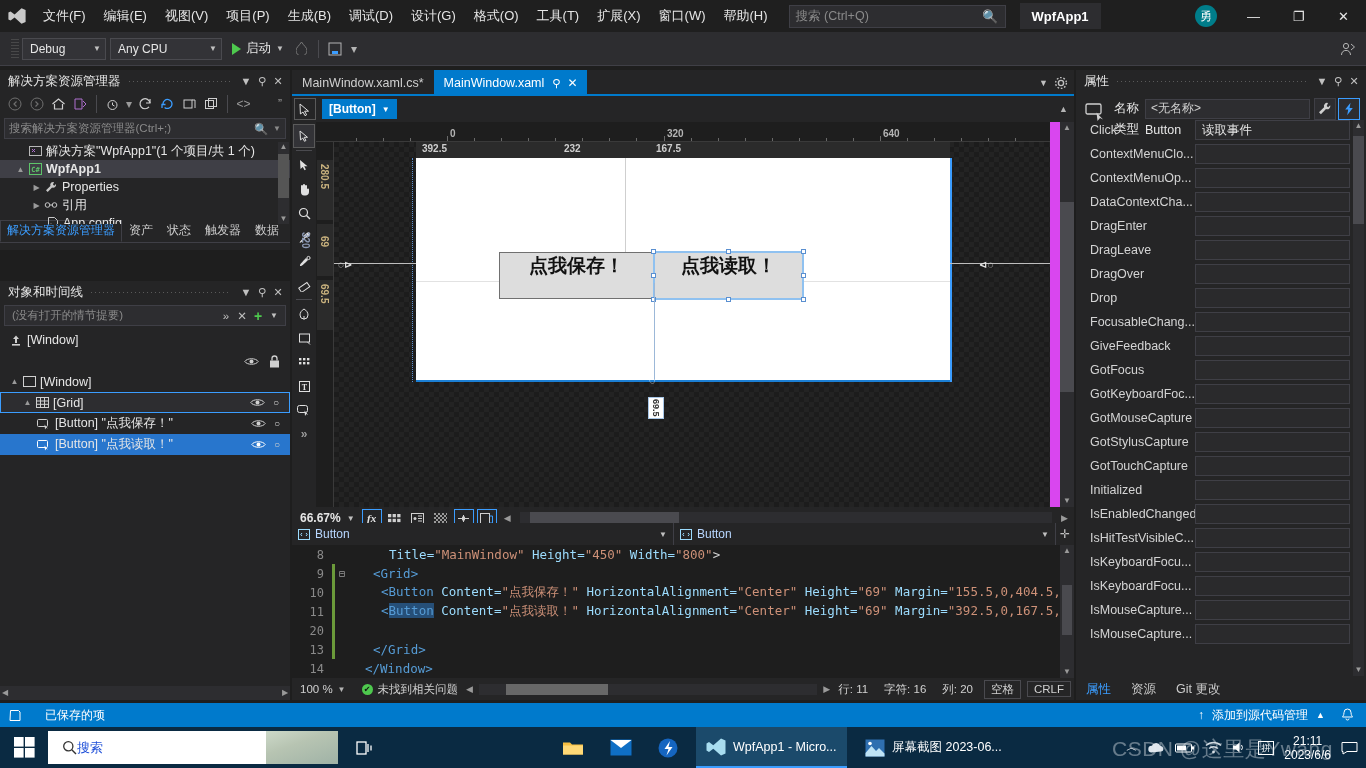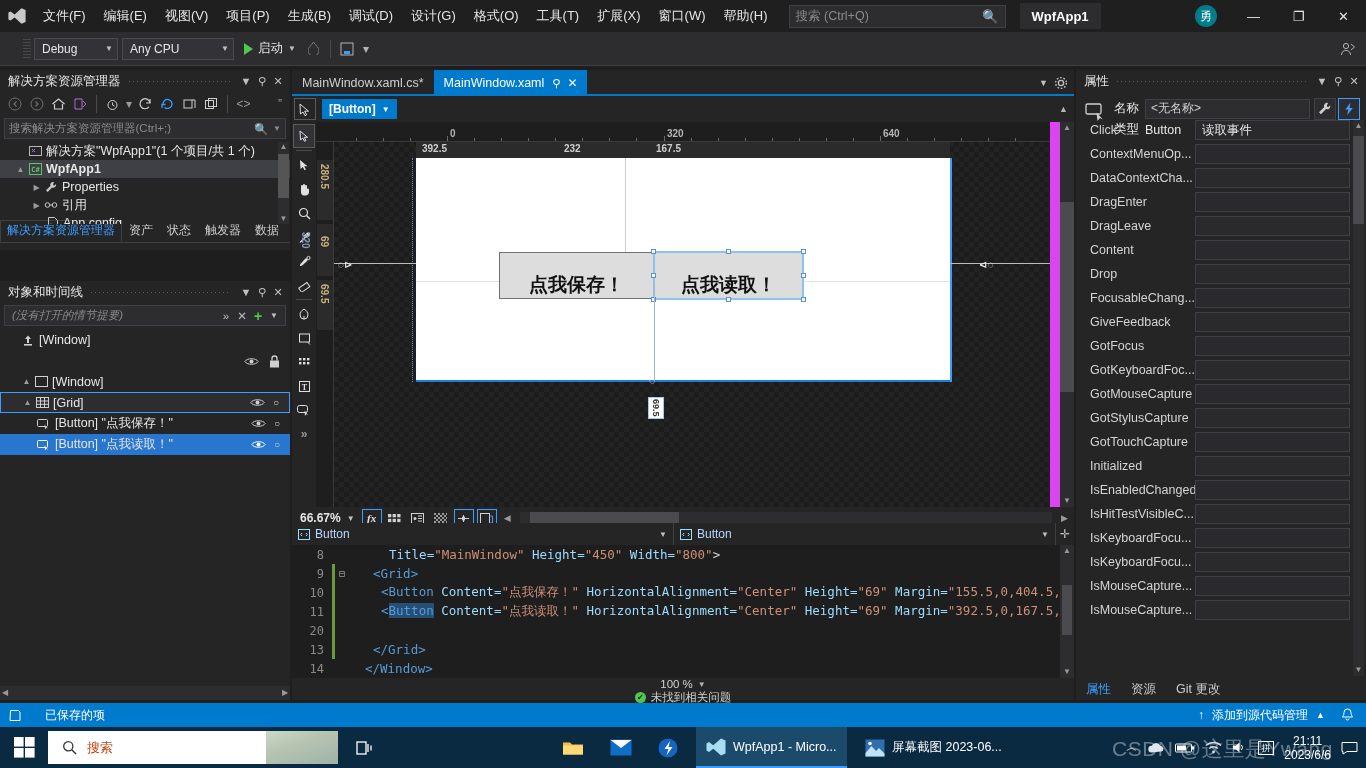--- a/index.html
+++ b/index.html
@@ -42,21 +42,21 @@
     width:22px; height:22px; border-radius:50%; background:#007d8a;
     color:#fff; font-size:12px; display:flex; align-items:center; justify-content:center;
     margin-right:14px;
   }
   .wbtn { width:45px; height:32px; display:flex; align-items:center; justify-content:center;
           color:#e6e6e6; font-size:13px; }
 
   
   .toolbar {
     position:absolute; left:0; top:32px; width:1366px; height:34px;
-    background:#2d2d30; display:flex; align-items:center; padding-left:20px;
+    background:#2d2d30; display:flex; align-items:center; padding-left:8px;
     border-bottom:1px solid #3f3f46;
   }
   .grip { width:8px; height:20px; background:
       repeating-linear-gradient(to bottom, #5a5a5a 0 1px, transparent 1px 3px);
       margin:0 3px; opacity:.6;}
   .tb-combo {
     height:22px; background:#333337; border:1px solid #4a4a4f; color:#e6e6e6;
     display:flex; align-items:center; padding:0 4px 0 7px; font-size:12px; margin-right:4px;
   }
   .tb-combo .cv { flex:1; }
@@ -97,24 +97,24 @@
   .ticon { width:16px; display:inline-flex; justify-content:center; margin-right:3px; }
 
   .tabstrip { display:flex; align-items:flex-end; height:19px; border-bottom:1px solid #3f3f46;
               background:#252526; font-size:12px; }
   .ttab { padding:1px 6px 2px 6px; color:#cccccc; border:1px solid transparent; }
   .ttab.active { color:#3b9dff; border-color:#3f3f46; border-bottom-color:#252526; background:#252526; }
 
   #objects-timeline { left:0; top:281px; width:290px; height:419px; background:#252526; }
   .ot-search { margin:2px 4px; height:21px; background:#2d2d30; border:1px solid #3f3f46;
                display:flex; align-items:center; padding:0 3px; color:#8a8a8a; font-size:11.5px; }
-  .ot-search .ph { flex:1; padding-left:4px;font-style:italic; }
+  .ot-search .ph { flex:1; padding-left:4px; }
   .ot-btn { width:16px; height:17px; display:flex; align-items:center; justify-content:center; color:#c0c0c0; }
   .ot-plus { color:#4ec94e; font-size:14px; font-weight:bold; }
-  .ot-row { height:21px; display:flex; align-items:center; font-size:12.5px; color:#e6e6e6; padding-left:20px; }
+  .ot-row { height:21px; display:flex; align-items:center; font-size:12.5px; color:#e6e6e6; padding-left:8px; }
   .ot-row.sel-blue { background:#2876cd; }
   .ot-row.sel-outline { background:#2d2d30; border:1px solid #3b9dff; }
   .ot-eye { margin-left:auto; display:flex; align-items:center; gap:8px; padding-right:10px; color:#d0d0d0; }
 
   
   #editor-area { position:absolute; left:292px; top:70px; width:782px; height:630px; background:#1e1e1e; }
   .doc-tabs { height:26px; display:flex; align-items:stretch; background:#252526; position:relative; }
   .doc-tab { display:flex; align-items:center; padding:0 10px; font-size:12.5px; color:#d0d0d0; }
   .doc-tab.active { background:#007acc; color:#ffffff; }
   .doc-tab .pin { margin-left:8px; font-size:11px; }
@@ -138,21 +138,21 @@
              border-bottom:1px solid #3a3a3a; color:#b4b4b4; font-size:10px; }
   .ruler-h .tick { position:absolute; bottom:2px; }
   .ruler-h .tickline { position:absolute; bottom:0; width:1px; height:5px; background:#6a6a6a; }
   .ruler-v { position:absolute; left:24px; top:46px; width:18px; height:365px; background:#1e1e1e;
              border-right:1px solid #3a3a3a; }
   .canvas-wrap { position:absolute; left:42px; top:46px; width:716px; height:365px;
                  background:
                    repeating-conic-gradient(#232323 0% 25%, #1c1c1c 0% 50%) 0 0/10px 10px;
                  overflow:hidden; }
   .wpf-btn { position:absolute; background:#dddddd; border:1px solid #707070;
-             display:flex; align-items:flex-end; justify-content:center;
+             display:flex; align-items:flex-start; justify-content:center;
              font-size:19px; color:#111; font-family:"DejaVu Sans", sans-serif; }
   .sel-frame { position:absolute; outline:1px solid #8fc1f0; }
   .handle { position:absolute; width:5px; height:5px; background:#ffffff; border:1px solid #5a8fd0; }
   .meas-label { position:absolute; background:#ffffff; color:#333; font-size:9px; border:1px solid #a8c7e8;
                 padding:1px 2px; }
 
   .dz-bottom { position:absolute; left:0; top:411px; width:782px; height:42px; background:#252526; }
   .zoom-row { height:22px; display:flex; align-items:center; padding-left:4px; gap:3px; }
   .zoom-combo { display:flex; align-items:center; color:#e6e6e6; font-size:12px; padding:0 4px; }
   .zicon { width:20px;height:18px;display:flex;align-items:center;justify-content:center;color:#d0d0d0;font-size:11px;}
@@ -173,21 +173,21 @@
   .lnum { width:40px; text-align:right; padding-right:8px; color:#8a8a8a; font-size:12px; flex:none; }
   .fold { width:14px; text-align:center; color:#9a9a9a; font-size:10px; flex:none; }
   .chgbar { width:3px; height:19px; flex:none; }
   .chgbar.g { background:#6b9a3a; }
   .k-tag { color:#569cd6; }
   .k-attr { color:#9cdcfe; }
   .k-str { color:#ce9178; }
   .k-punc { color:#d4d4d4; }
   .hl { background:#264f78; }
   .code-status { position:absolute; left:0; top:155px; width:782px; height:22px; background:#252526;
-                 display:flex; align-items:center; font-size:11.5px; color:#d0d0d0;flex-direction:column; }
+                 display:flex; align-items:center; font-size:11.5px; color:#d0d0d0; }
   .cs-item { padding:0 8px; display:flex; align-items:center; gap:5px; }
   .cs-box { border:1px solid #4a4a4f; padding:1px 6px; margin:0 3px; }
   .cs-scroll { flex:1; display:flex; align-items:center; gap:6px; }
   .cs-track { flex:1; height:11px; background:#2d2d30; position:relative; }
   .cs-track i { position:absolute; left:8%; width:30%; top:0; height:11px; background:#686868; }
   .ok-dot { width:11px;height:11px;border-radius:50%;background:#4ec94e;color:#111;font-size:8px;
             display:flex;align-items:center;justify-content:center; }
 
   
   #properties { position:absolute; left:1076px; top:70px; width:290px; height:630px; background:#252526; }
@@ -221,21 +221,21 @@
   .vs-status { position:absolute; left:0; top:703px; width:1366px; height:24px; background:#007acc;
                display:flex; align-items:center; color:#ffffff; font-size:12px; padding:0 8px; }
   .vss-left { display:flex; align-items:center; gap:24px; }
   .vss-right { margin-left:auto; display:flex; align-items:center; gap:8px; padding-right:4px; }
 
   
   .taskbar { position:absolute; left:0; top:727px; width:1366px; height:41px; background:#0a2a42; }
   .start-btn { position:absolute; left:0; top:0; width:48px; height:41px; display:flex;
                align-items:center; justify-content:center; }
   .tb-search { position:absolute; left:48px; top:4px; width:290px; height:33px; background:#ffffff;
-               display:flex; align-items:center; padding-left:14px; color:#c2410c; font-size:13px; gap:10px; overflow:hidden;}
+               display:flex; align-items:center; padding-left:14px; color:#1d4ed8; font-size:13px; overflow:hidden;}
   .tb-search .art { position:absolute; right:0; top:0; width:72px; height:33px;
                     background:linear-gradient(160deg,#cdd9c9 0%,#b7c4b2 40%,#9fb2a6 100%); }
   .tb-taskview { position:absolute; left:344px; top:0; width:40px; height:41px;
                  display:flex; align-items:center; justify-content:center; }
   .tb-app { position:absolute; top:0; height:41px; display:flex; align-items:center; gap:7px;
             padding:0 10px; color:#ffffff; font-size:12.5px; white-space:nowrap; }
   .tb-app.active { background:#1b4a6b; border-bottom:2px solid #3b9dff; }
   .tb-tray { position:absolute; right:0; top:0; height:41px; display:flex; align-items:center;
              gap:10px; padding-right:8px; color:#ffffff; font-size:12px; }
   .clock { text-align:center; line-height:14px; font-size:12px; }
@@ -981,37 +981,41 @@
             </svg>
           </span>
       </div>
     </div>
     <div class="prop-list" id="prop-list">
         <div class="prop-row">
           <span class="prop-name">Click</span>
           <span class="prop-val">读取事件</span>
         </div>
         <div class="prop-row">
+          <span class="prop-name">ContextMenuClo...</span>
+          <span class="prop-val"></span>
+        </div>
+        <div class="prop-row">
           <span class="prop-name">ContextMenuOp...</span>
           <span class="prop-val"></span>
         </div>
         <div class="prop-row">
           <span class="prop-name">DataContextCha...</span>
           <span class="prop-val"></span>
         </div>
         <div class="prop-row">
           <span class="prop-name">DragEnter</span>
           <span class="prop-val"></span>
         </div>
         <div class="prop-row">
           <span class="prop-name">DragLeave</span>
           <span class="prop-val"></span>
         </div>
         <div class="prop-row">
-          <span class="prop-name">Content</span>
+          <span class="prop-name">DragOver</span>
           <span class="prop-val"></span>
         </div>
         <div class="prop-row">
           <span class="prop-name">Drop</span>
           <span class="prop-val"></span>
         </div>
         <div class="prop-row">
           <span class="prop-name">FocusableChang...</span>
           <span class="prop-val"></span>
         </div>

